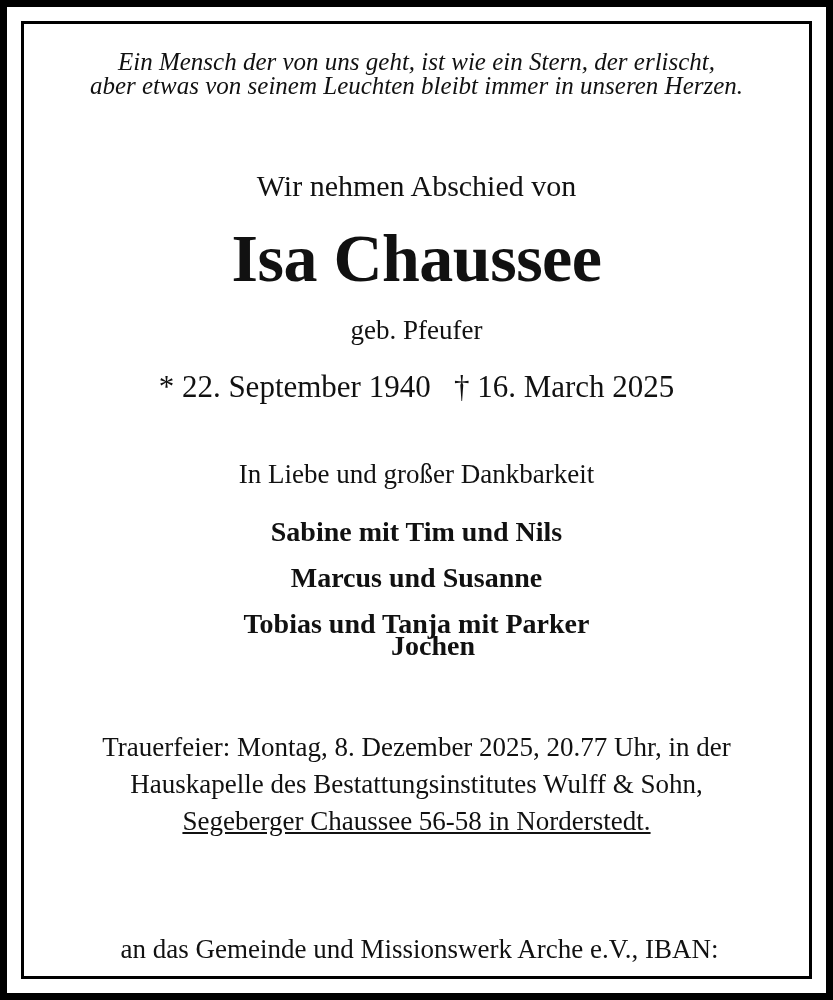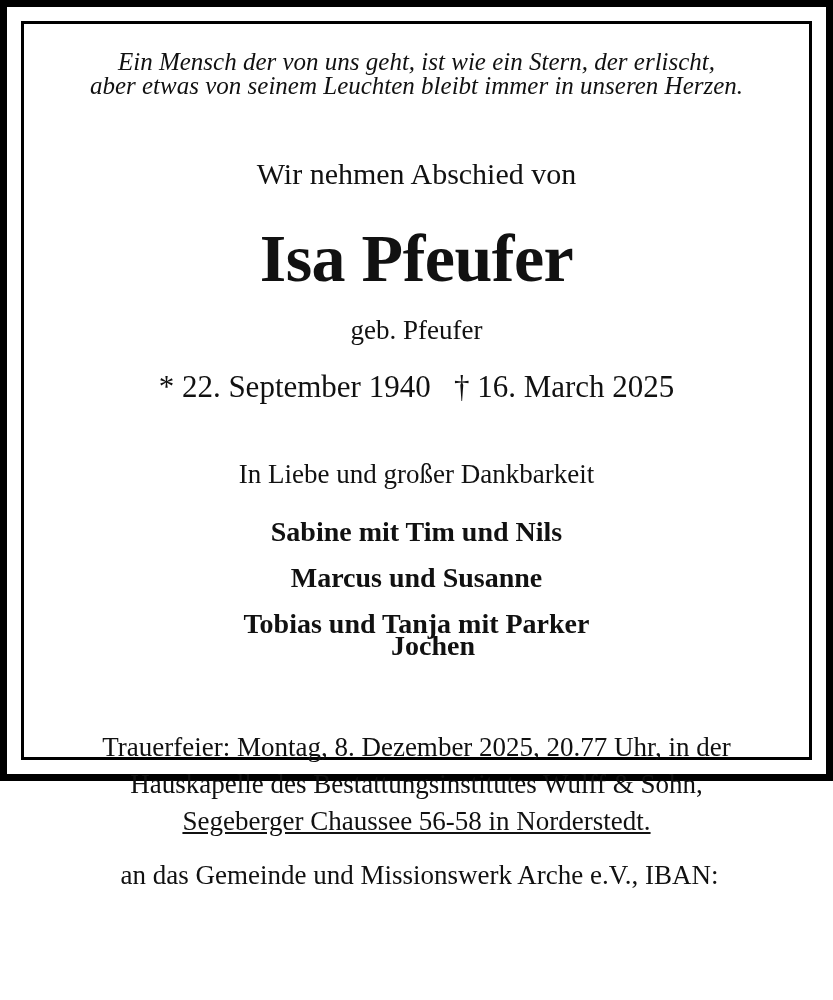--- a/index.html
+++ b/index.html
@@ -1,18 +1,18 @@
 <!DOCTYPE html>
 <html><head>
 <meta charset="utf-8">
 <style>
   html, body { margin: 0; padding: 0; background: #ffffff; }
   body { width: 833px; height: 1000px; position: relative; overflow: hidden; }
   .outer {
-    position: absolute; left: 0; top: 0; width: 833px; height: 781px;
+    position: absolute; left: 0; top: 0; width: 833px; height: 1000px;
     box-sizing: border-box; border: 7px solid #000; background: #fff;
   }
   .inner {
     position: absolute; left: 14px; top: 14px; right: 14px; bottom: 14px;
     border: 3px solid #000; box-sizing: border-box;
   }
   .content {
     position: absolute; left: 0; right: 0; top: 0; bottom: 0;
     text-align: center; color: #111;
     font-family: "Liberation Serif", "DejaVu Serif", serif;
@@ -29,34 +29,34 @@
 </style>
 </head>
 <body>
 
 <div class="outer">
   <div class="inner"></div>
   <div class="content">
     <div class="line quote" style="top:36px;">Ein Mensch der von uns geht, ist wie ein Stern, der erlischt,</div>
     <div class="line quote" style="top:60px;">aber etwas von seinem Leuchten bleibt immer in unseren Herzen.</div>
 
-    <div class="line intro" style="top:150px;">Wir nehmen Abschied von</div>
+    <div class="line intro" style="top:162px;">Wir nehmen Abschied von</div>
 
-    <div class="line name" style="top:212px;">Isa Pfeufer</div>
+    <div class="line name" style="top:212px;">Isa Chaussee</div>
 
     <div class="line maiden" style="top:308px;">geb. Pfeufer</div>
 
     <div class="line dates" style="top:362px; white-space: pre;">* 22. September 1940   † 16. March 2025</div>
 
     <div class="line thanks" style="top:452px;">In Liebe und großer Dankbarkeit</div>
 
     <div class="line family" style="top:502px;">Sabine mit Tim und Nils</div>
     <div class="line family" style="top:548px;">Marcus und Susanne</div>
     <div class="line family" style="top:594px;">Tobias und Tanja mit Parker</div>
     <div class="line family" style="top:616px;margin-left:33px;">Jochen</div>
 
     <div class="line info" style="top:722px;">Trauerfeier: Montag, 8. Dezember 2025, 20.77 Uhr, in der</div>
     <div class="line info" style="top:759px;">Hauskapelle des Bestattungsinstitutes Wulff &amp; Sohn,</div>
     <div class="line info" style="top:796px;text-decoration:underline;">Segeberger Chaussee 56-58 in Norderstedt.</div>
 
-    <div class="line info" style="top:850px;padding-left:6px;">an das Gemeinde und Missionswerk Arche e.V., IBAN:</div>
+    <div class="line info" style="top:924px;padding-left:6px;">an das Gemeinde und Missionswerk Arche e.V., IBAN:</div>
   </div>
 </div>
 
 </body></html>

